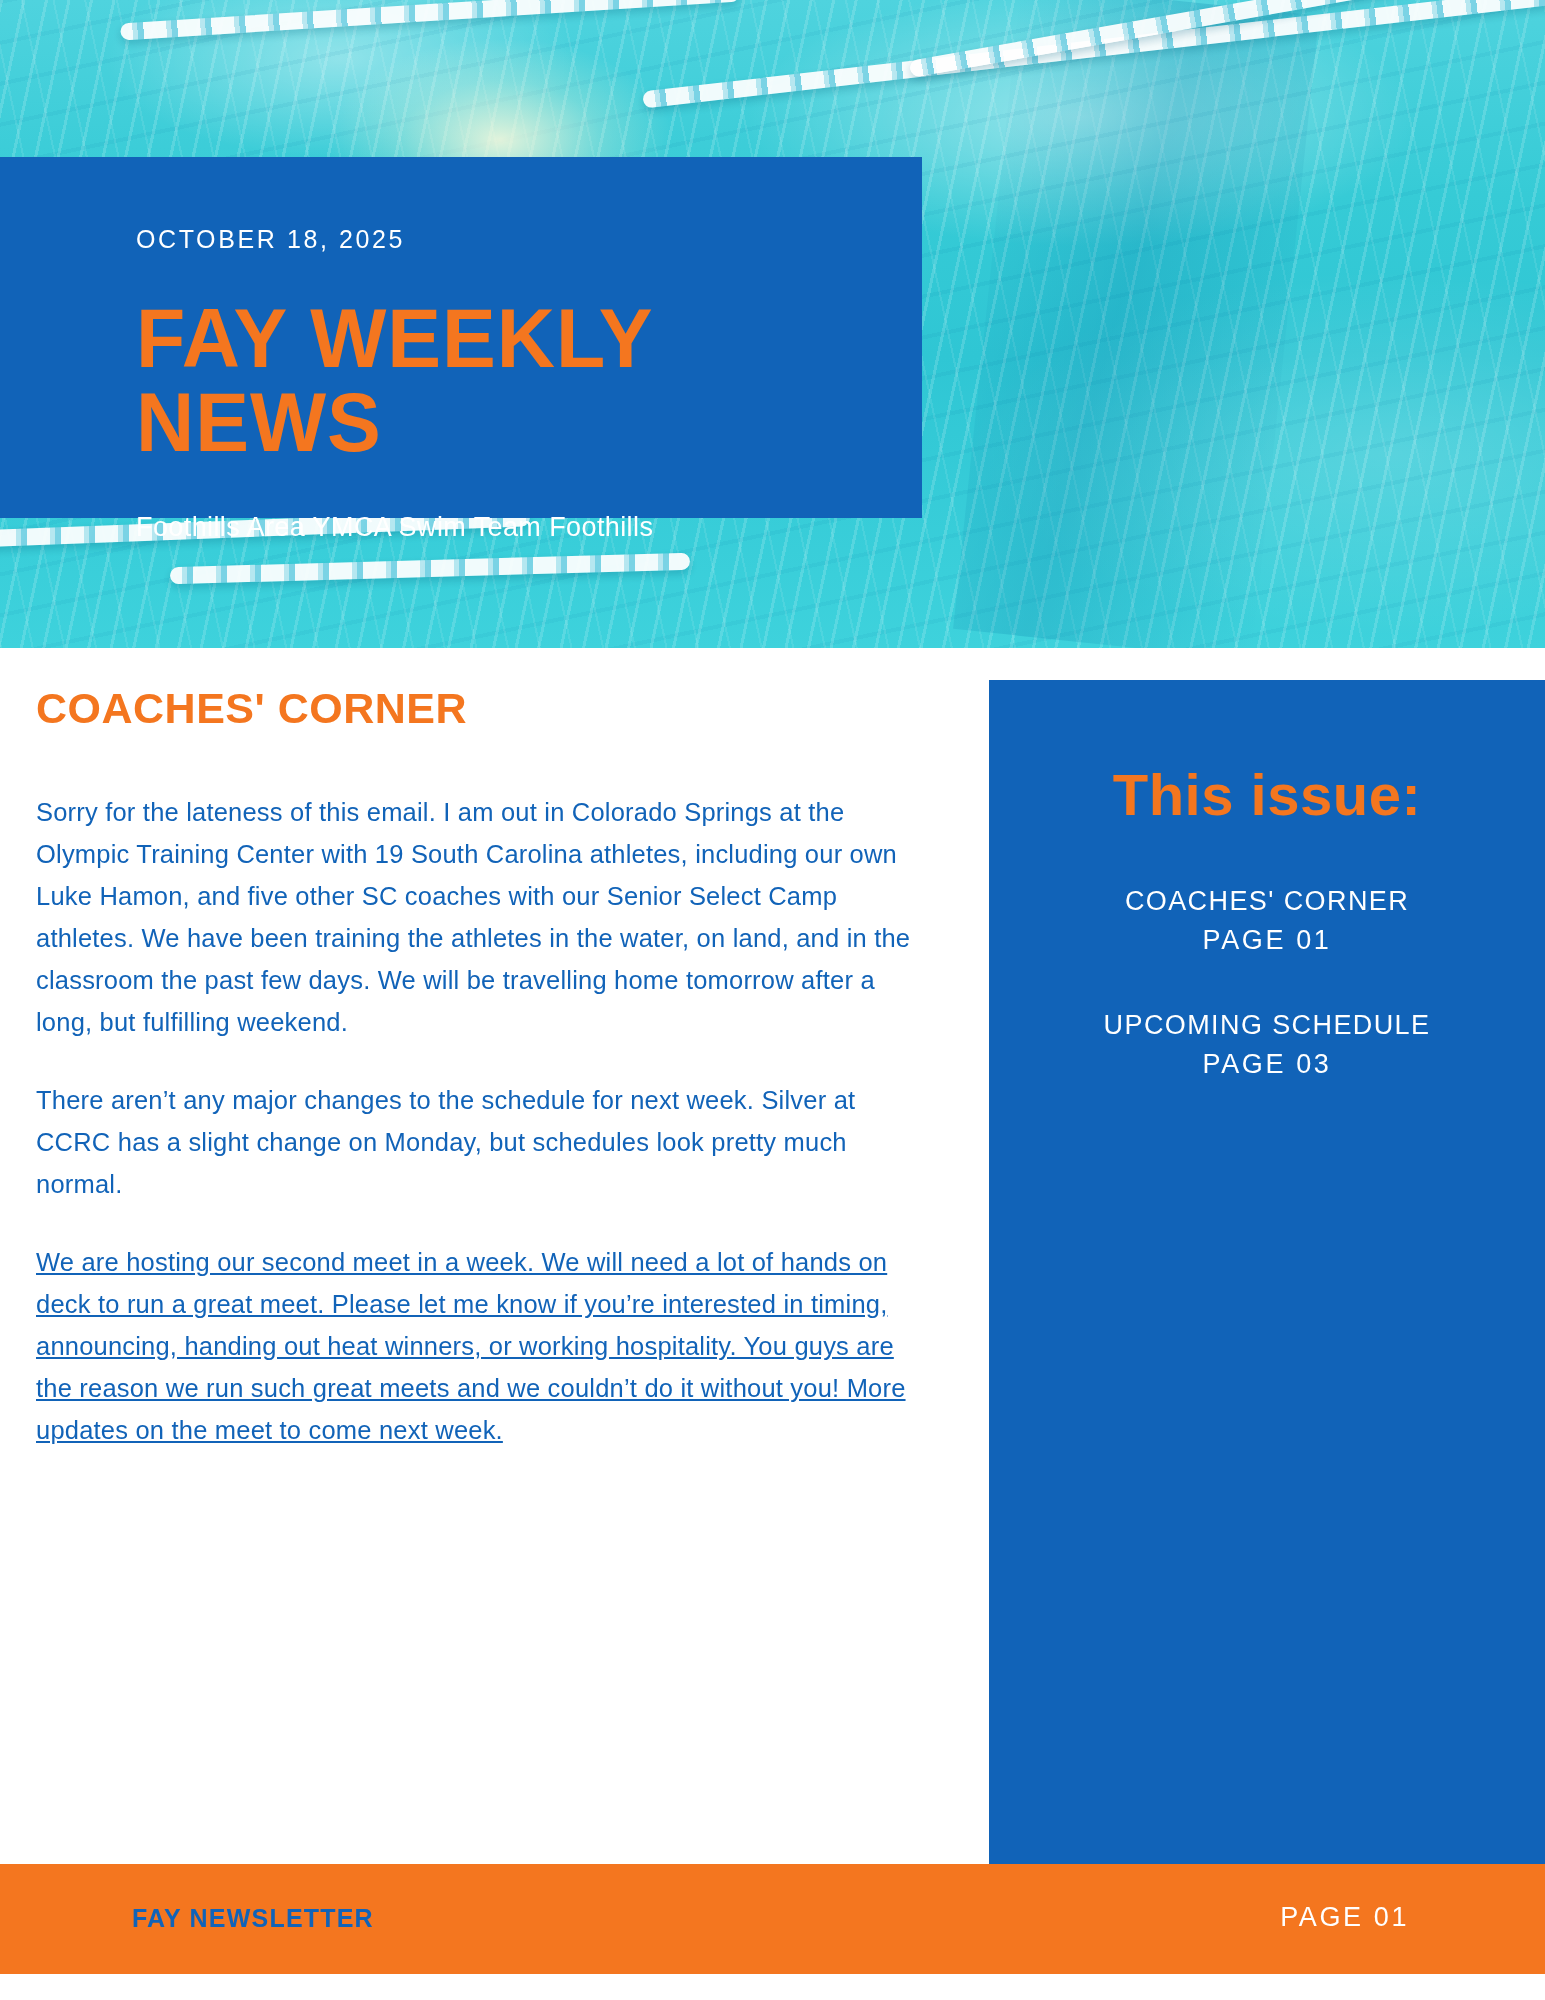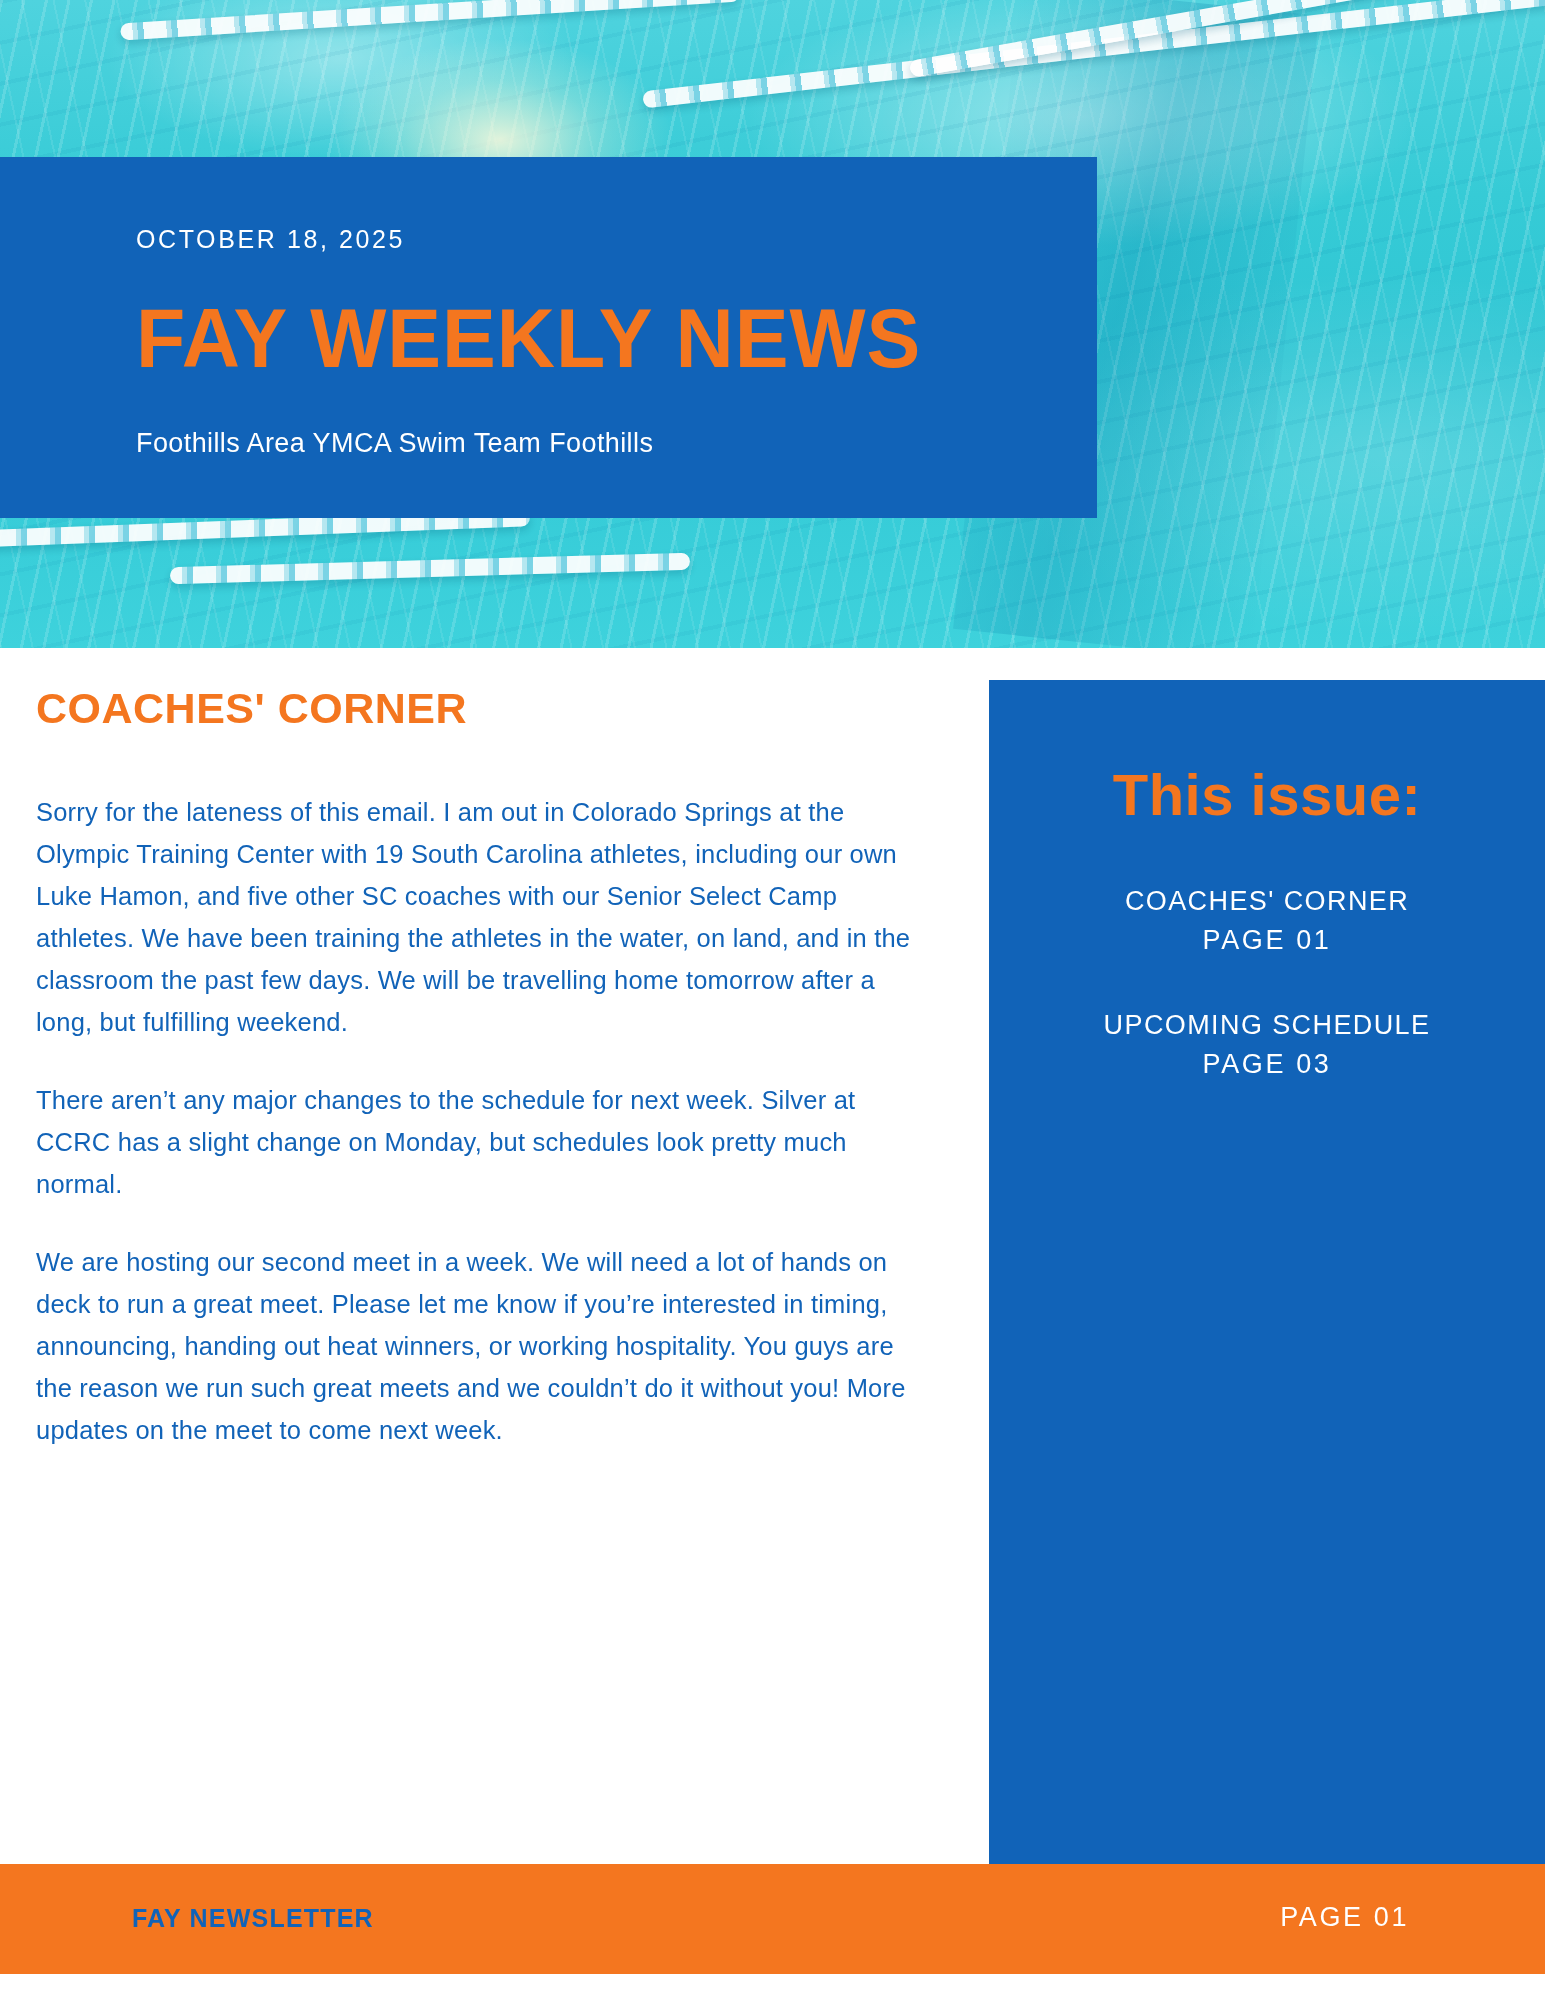--- a/index.html
+++ b/index.html
@@ -83,21 +83,21 @@
     width: 340px;
     height: 200px;
     background: radial-gradient(ellipse at center, rgba(255,250,220,0.85) 0%, rgba(255,250,220,0.25) 42%, rgba(255,255,255,0) 72%);
   }
 
   
   .title-block {
     position: absolute;
     left: 0;
     top: 157px;
-    width: 1097px;
+    width: 922px;
     height: 361px;
     background: #1163b8;
     box-sizing: border-box;
     padding: 44px 84px 0 136px;
   }
   .issue-date {
     color: #ffffff;
     font-size: 25px;
     letter-spacing: 2.6px;
     margin-top: 24px;
@@ -142,21 +142,21 @@
   .body-text {
     color: #1163b8;
     font-size: 25.5px;
     line-height: 42px;
     letter-spacing: 0.2px;
     margin-top: 58px;
   }
   .body-text p {
     margin: 0 0 36px 0;
   }
-  .body-text p:last-child { margin-bottom: 12px; }
+  .body-text p:last-child { margin-bottom: 12px; text-decoration: underline; }
 
   .body-right {
     position: absolute;
     left: 989px;
     top: 680px;
     width: 556px;
     height: 1242px;
     background: #1163b8;
     box-sizing: border-box;
     padding: 86px 30px 0 30px;

